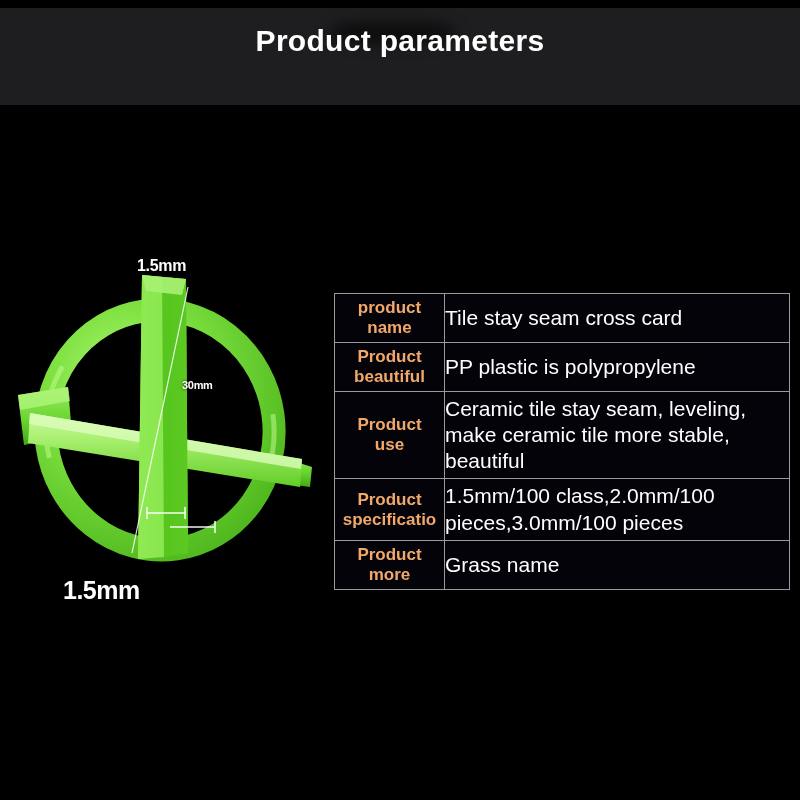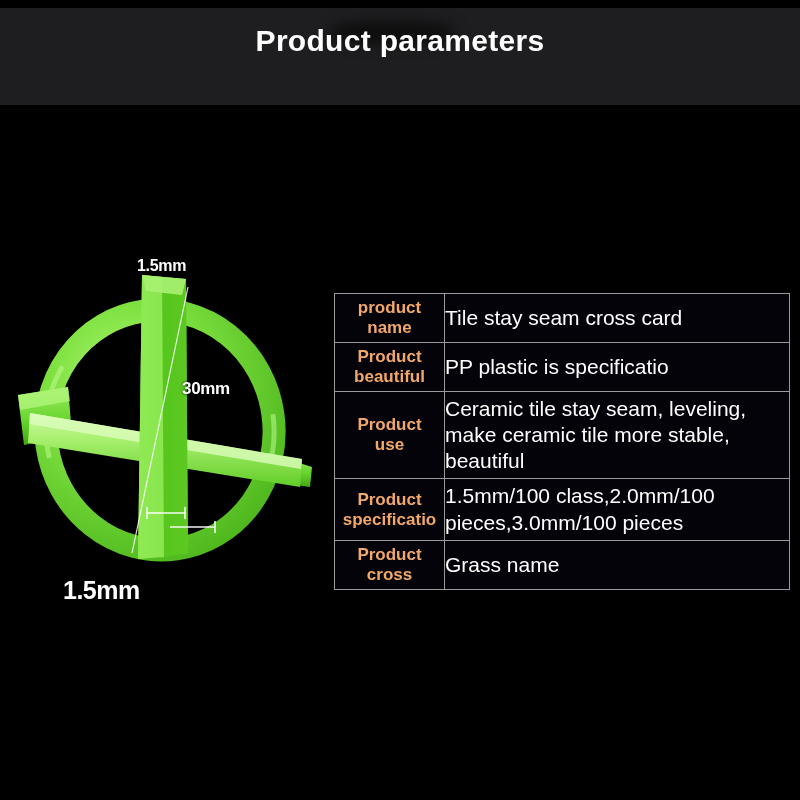--- a/index.html
+++ b/index.html
@@ -73,21 +73,21 @@
   }
   #dim-top-label {
     left: 137px;
     top: 245px;
     font-size: 16px;
     letter-spacing: -0.3px;
   }
   #dim-diameter-label {
     left: 182px;
     top: 367px;
-    font-size: 17px;
+    font-size: 11px;
     letter-spacing: -0.3px;
   }
   #dim-bottom-label {
     left: 63px;
     top: 564px;
     font-size: 25px;
     letter-spacing: -0.5px;
   }
 
   
@@ -218,39 +218,39 @@
           <span>product</span><br>
           <span>name</span>
         </td>
         <td class="spec-value-cell">Tile stay seam cross card</td>
       </tr>
       <tr class="row-h2">
         <td class="spec-label-cell">
           <span>Product</span><br>
           <span>beautiful</span>
         </td>
-        <td class="spec-value-cell">PP plastic is specificatio</td>
+        <td class="spec-value-cell">PP plastic is polypropylene</td>
       </tr>
       <tr class="row-h3">
         <td class="spec-label-cell">
           <span>Product</span><br>
           <span>use</span>
         </td>
         <td class="spec-value-cell">Ceramic tile stay seam, leveling, make ceramic tile more stable, beautiful</td>
       </tr>
       <tr class="row-h4">
         <td class="spec-label-cell">
           <span>Product</span><br>
           <span>specificatio</span>
         </td>
         <td class="spec-value-cell">1.5mm/100 class,2.0mm/100 pieces,3.0mm/100 pieces</td>
       </tr>
       <tr class="row-h5">
         <td class="spec-label-cell">
           <span>Product</span><br>
-          <span>cross</span>
+          <span>more</span>
         </td>
         <td class="spec-value-cell">Grass name</td>
       </tr>
     </tbody>
   </table>
 
 </div>
 
 </body></html>

